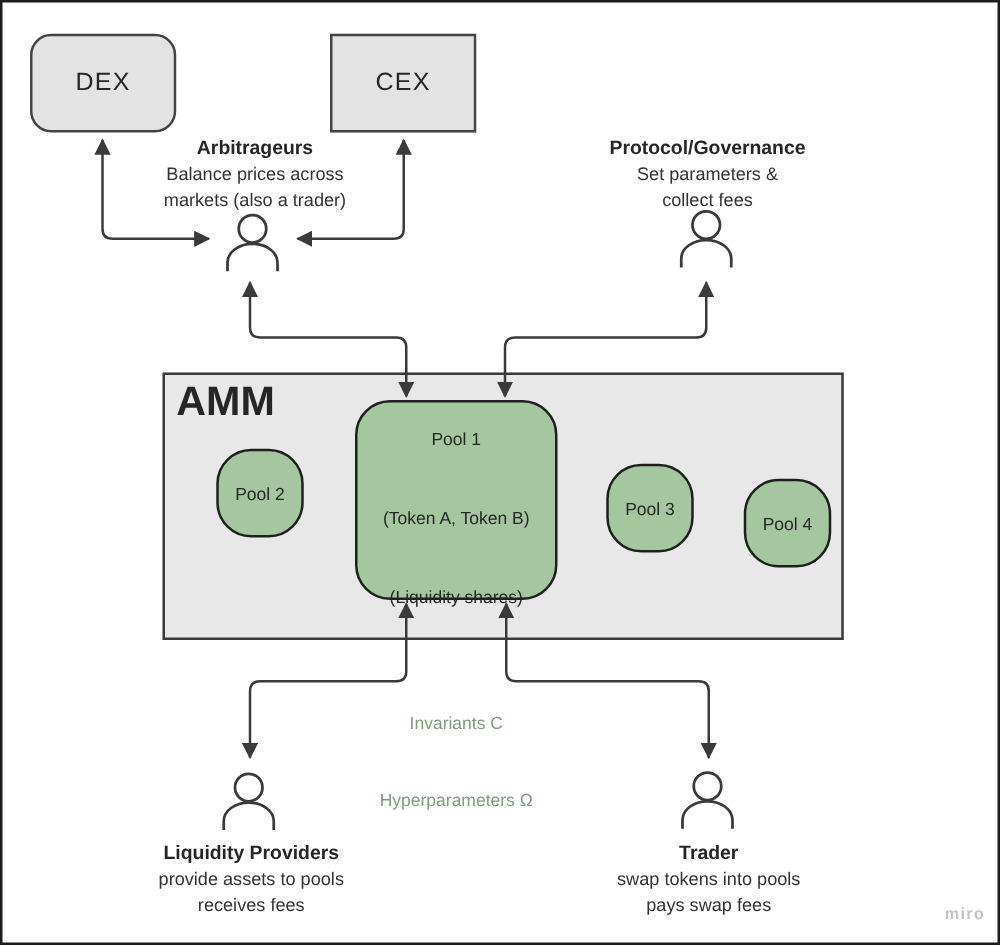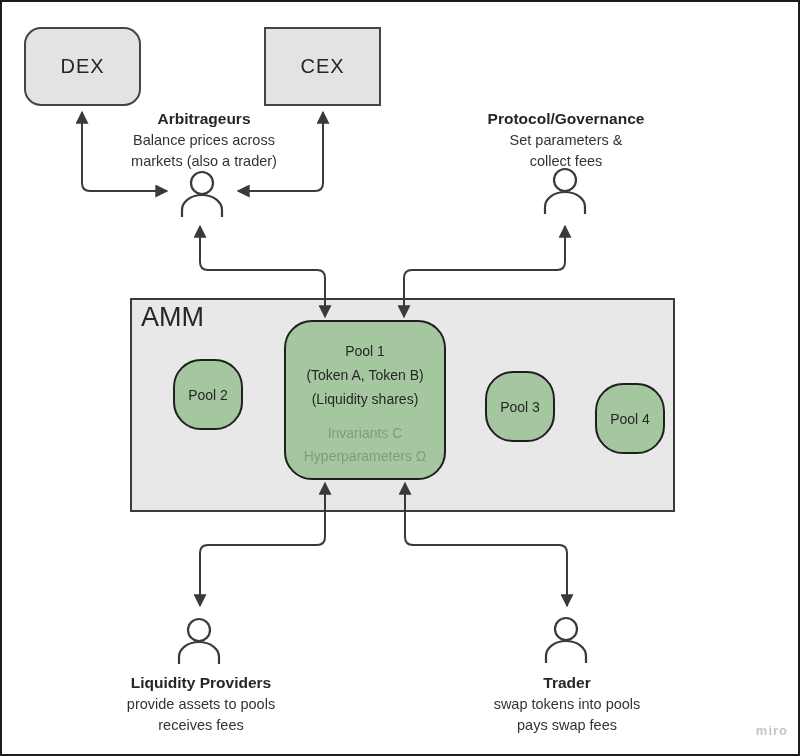--- a/index.html
+++ b/index.html
@@ -55,30 +55,32 @@
     position: absolute;
     left: 128px; top: 296px;
     width: 545px; height: 214px;
     background: var(--amm-fill, #e8e8e8);
     border: 2px solid #3a3a3a;
     box-sizing: border-box;
   }
   .amm-label {
     position: absolute;
     left: 9px; top: 2px;
-    font-size: 27px;
+    font-size: 33px;
     color: var(--text-dark, #2b2b2b);
+    font-weight: bold;
   }
 
   .pool {
     position: absolute;
     background: var(--pool-fill, #a5c79f);
     border: 2px solid var(--pool-border, #1f1f1f);
     box-sizing: border-box;
     color: var(--text-dark, #262626);
+    gap: 39px;
   }
   .pool-main {
     left: 282px; top: 318px;
     width: 162px; height: 160px;
     border-radius: 28px;
     display: flex;
     flex-direction: column;
     align-items: center;
     padding-top: 17px;
     font-size: 14px;

